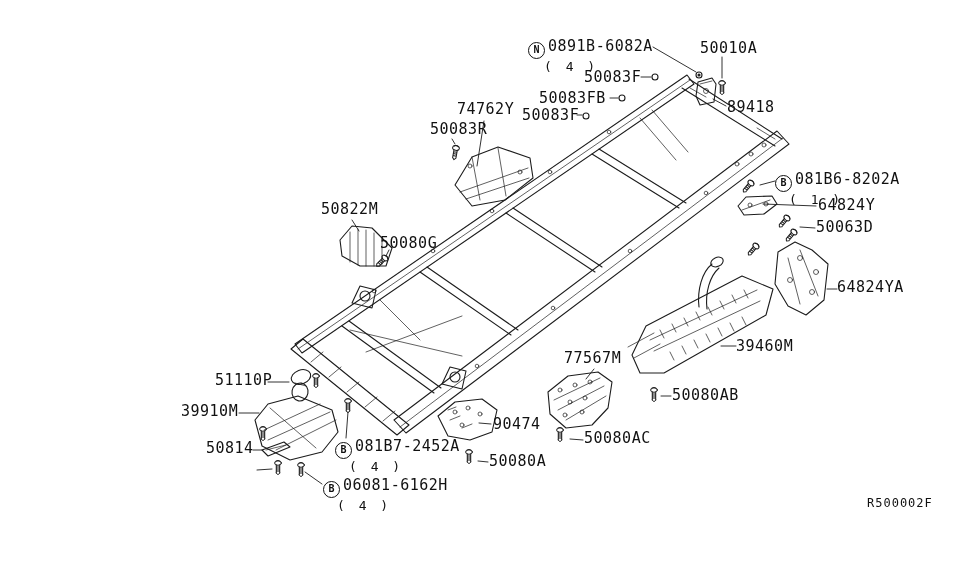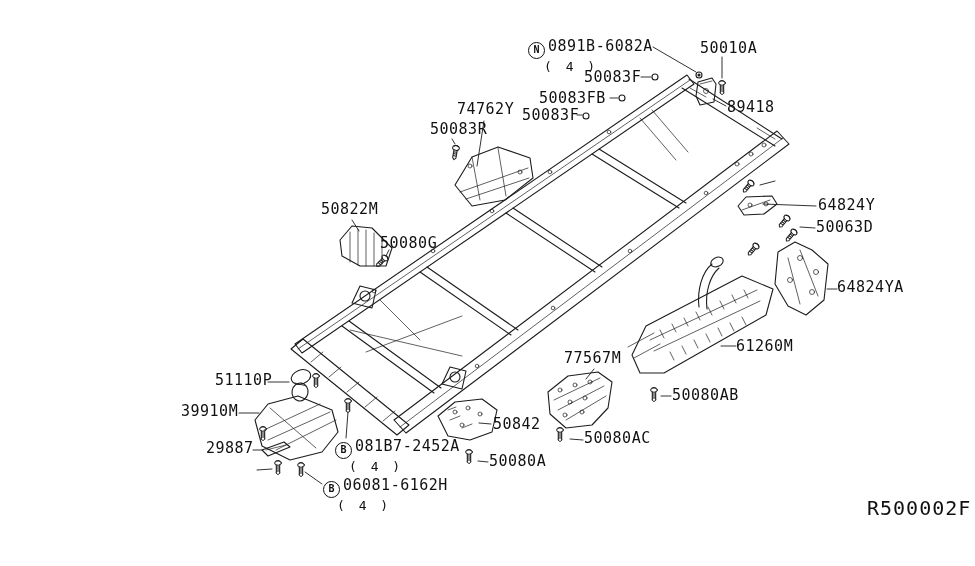--- a/index.html
+++ b/index.html
@@ -11,21 +11,21 @@
   .lbl{
     position:absolute;font-size:15px;line-height:17px;white-space:nowrap;
     letter-spacing:.5px;color:#111;
   }
   .circ{
     display:inline-block;width:15px;height:15px;border:1.5px solid #111;
     border-radius:50%;text-align:center;line-height:14px;font-size:10px;
     font-weight:bold;margin-right:3px;vertical-align:-2px;letter-spacing:0;
   }
   .qty{font-size:13px;letter-spacing:3px;line-height:15px;}
-  .ref{position:absolute;font-size:20px;letter-spacing:1px;color:#111;}
+  .ref{position:absolute;font-size:12px;letter-spacing:1px;color:#111;}
   .ln{stroke:#1c1c1c;fill:none;stroke-width:1.1;stroke-linecap:round;stroke-linejoin:round;}
   .thin{stroke-width:.7;}
   .ldr{stroke-width:.9;}
 </style>
 </head>
 <body>
 
 <div class="stage">
 
 <svg width="975" height="566" viewBox="0 0 975 566">
@@ -222,32 +222,36 @@
     <span class="circ">N</span><span>0891B-6082A</span>
     <div class="qty" style="margin-left:16px">( 4 )</div>
   </div>
   <div class="lbl" style="left:700px;top:40px">50010A</div>
   <div class="lbl" style="left:584px;top:69px">50083F</div>
   <div class="lbl" style="left:539px;top:90px">50083FB</div>
   <div class="lbl" style="left:522px;top:107px">50083F</div>
   <div class="lbl" style="left:727px;top:99px">89418</div>
   <div class="lbl" style="left:457px;top:101px">74762Y</div>
   <div class="lbl" style="left:430px;top:121px">50083R</div>
+  <div class="lbl" style="left:775px;top:171px">
+    <span class="circ">B</span><span>081B6-8202A</span>
+    <div class="qty" style="margin-left:14px">( 1 )</div>
+  </div>
   <div class="lbl" style="left:818px;top:197px">64824Y</div>
   <div class="lbl" style="left:816px;top:219px">50063D</div>
   <div class="lbl" style="left:321px;top:201px">50822M</div>
   <div class="lbl" style="left:380px;top:235px">50080G</div>
   <div class="lbl" style="left:837px;top:279px">64824YA</div>
-  <div class="lbl" style="left:736px;top:338px">61260M</div>
+  <div class="lbl" style="left:736px;top:338px">39460M</div>
   <div class="lbl" style="left:564px;top:350px">77567M</div>
   <div class="lbl" style="left:672px;top:387px">50080AB</div>
   <div class="lbl" style="left:215px;top:372px">51110P</div>
   <div class="lbl" style="left:181px;top:403px">39910M</div>
-  <div class="lbl" style="left:493px;top:416px">50842</div>
-  <div class="lbl" style="left:206px;top:440px">29887</div>
+  <div class="lbl" style="left:493px;top:416px">90474</div>
+  <div class="lbl" style="left:206px;top:440px">50814</div>
   <div class="lbl" style="left:335px;top:438px">
     <span class="circ">B</span><span>081B7-2452A</span>
     <div class="qty" style="margin-left:14px">( 4 )</div>
   </div>
   <div class="lbl" style="left:489px;top:453px">50080A</div>
   <div class="lbl" style="left:584px;top:430px">50080AC</div>
   <div class="lbl" style="left:323px;top:477px">
     <span class="circ">B</span><span>06081-6162H</span>
     <div class="qty" style="margin-left:14px">( 4 )</div>
   </div>

